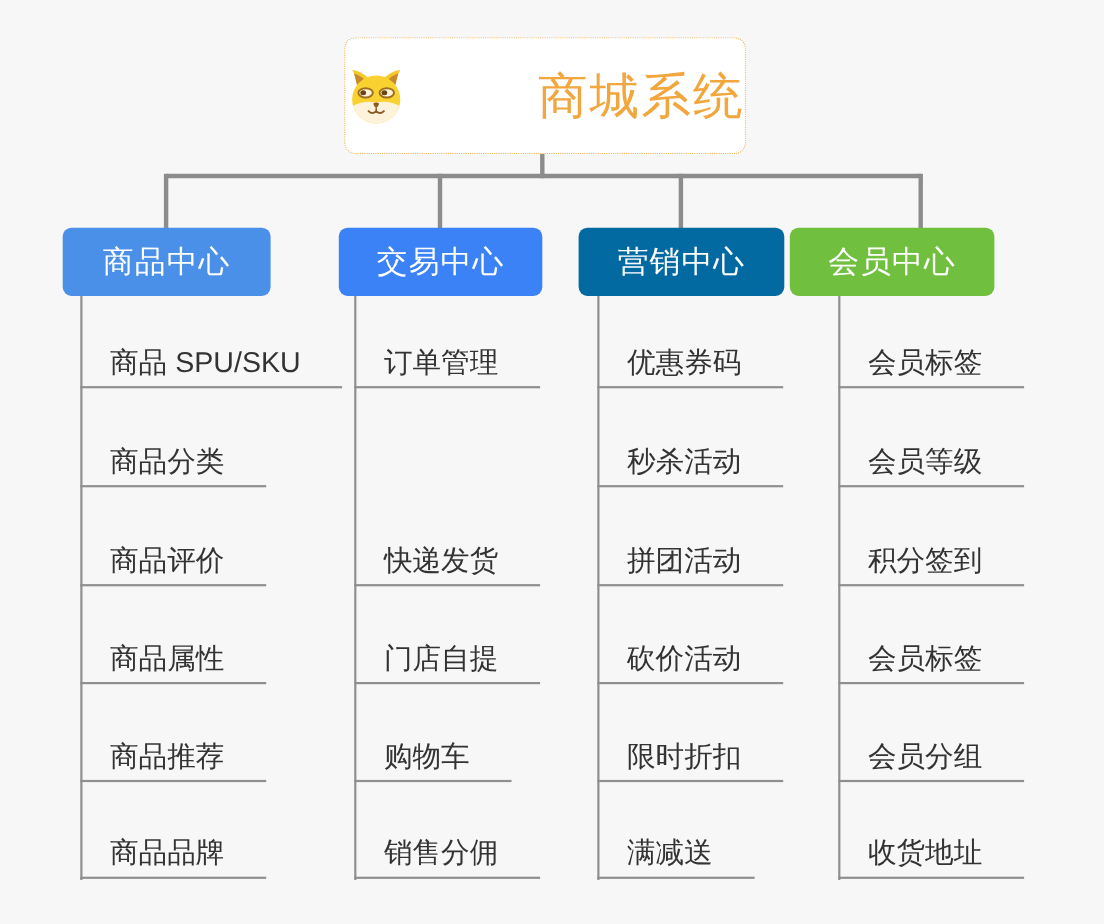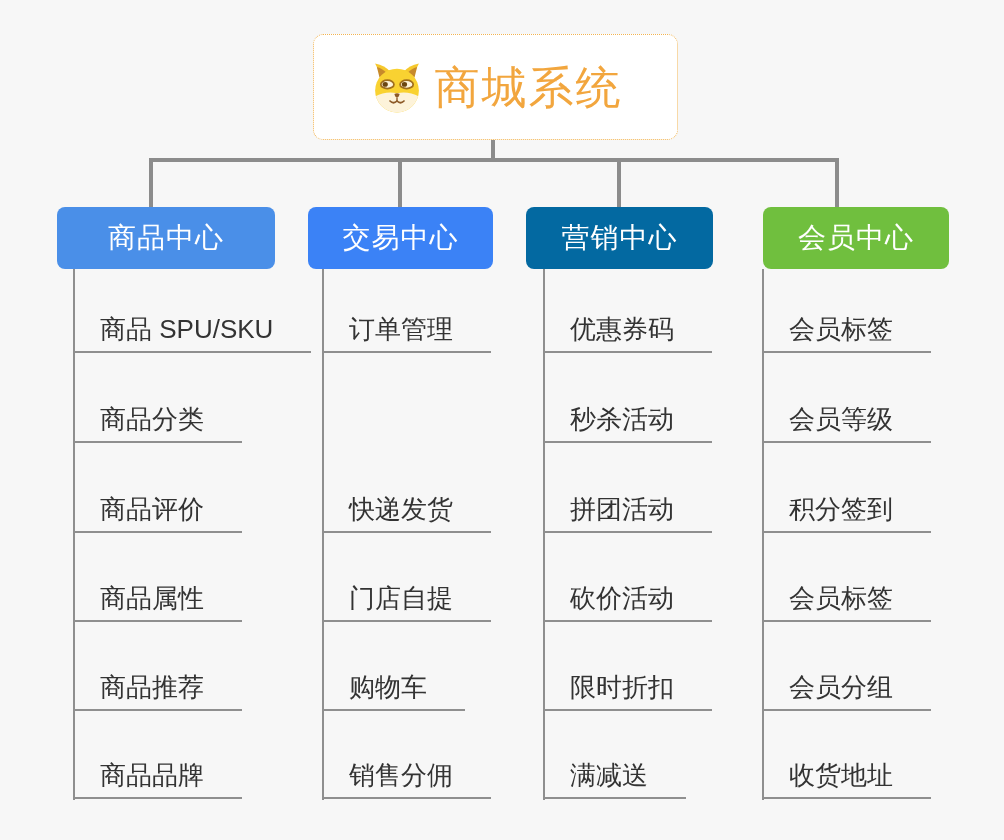--- a/index.html
+++ b/index.html
@@ -7,21 +7,21 @@
     width:1004px;height:840px;position:relative;overflow:hidden;
     background:#f7f7f7;
     font-family:"Liberation Sans","DejaVu Sans",sans-serif;
   }
   .stage{position:absolute;inset:0;}
 
   
   .root-node{
     position:absolute;left:313px;top:34px;width:365px;height:106px;
     background:#ffffff;border:1px dotted #f2b451;border-radius:10px;
-    display:flex;align-items:center;justify-content:center;gap:10px;
+    display:flex;align-items:center;justify-content:space-between;gap:10px;
     box-sizing:border-box;
   }
   .root-title{
     font-size:45px;letter-spacing:2px;color:#f2a63e;line-height:1;
     white-space:nowrap;
   }
   .doge{width:56px;height:54px;flex:0 0 auto;}
 
   
   .line{position:absolute;background:#8c8c8c;}
@@ -29,24 +29,24 @@
   .h-bar{left:150px;top:158px;width:689px;height:4px;border-radius:2px;}
   .v-drop{top:158px;width:4px;height:50px;}
   .v-drop.b0{left:149px}.v-drop.b1{left:398px}.v-drop.b2{left:617px}.v-drop.b3{left:835px}
 
   
   .branch-node{
     position:absolute;top:207px;height:62px;border-radius:8px;
     display:flex;align-items:center;justify-content:center;
     color:#fff;font-size:28px;letter-spacing:1px;white-space:nowrap;
   }
-  .branch-node.b0{left:57px;width:218px;}
+  .branch-node.b0{left:57px;width:189px;}
   .branch-node.b1{left:308px;width:185px;}
   .branch-node.b2{left:526px;width:187px;}
-  .branch-node.b3{left:763px;width:186px;}
+  .branch-node.b3{left:718px;width:186px;}
 
   
   .trunk{position:absolute;top:269px;width:2px;height:531px;background:#8f8f8f;}
   .trunk.b0{left:73px}.trunk.b1{left:322px}.trunk.b2{left:543px}.trunk.b3{left:762px}
 
   
   .leaf{
     position:absolute;display:inline-block;white-space:nowrap;
     font-size:26px;line-height:30px;color:#333;
     padding:0 38px 7px 27px;border-bottom:2px solid #8f8f8f;

